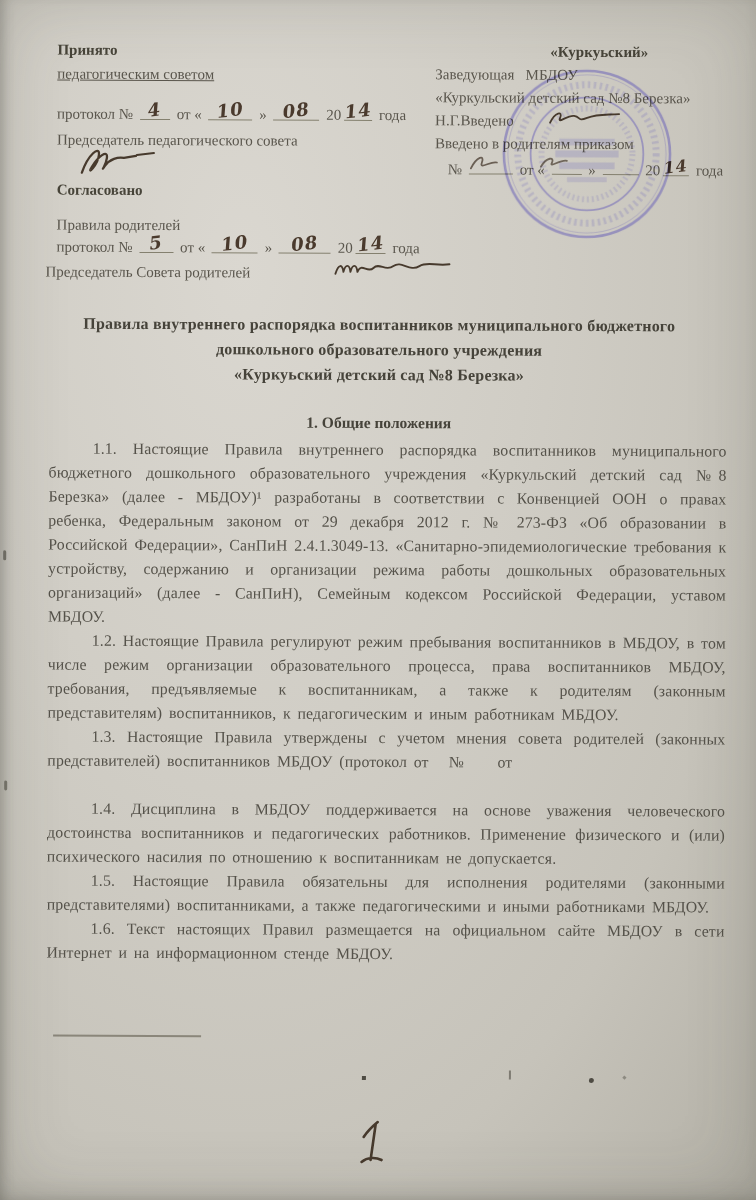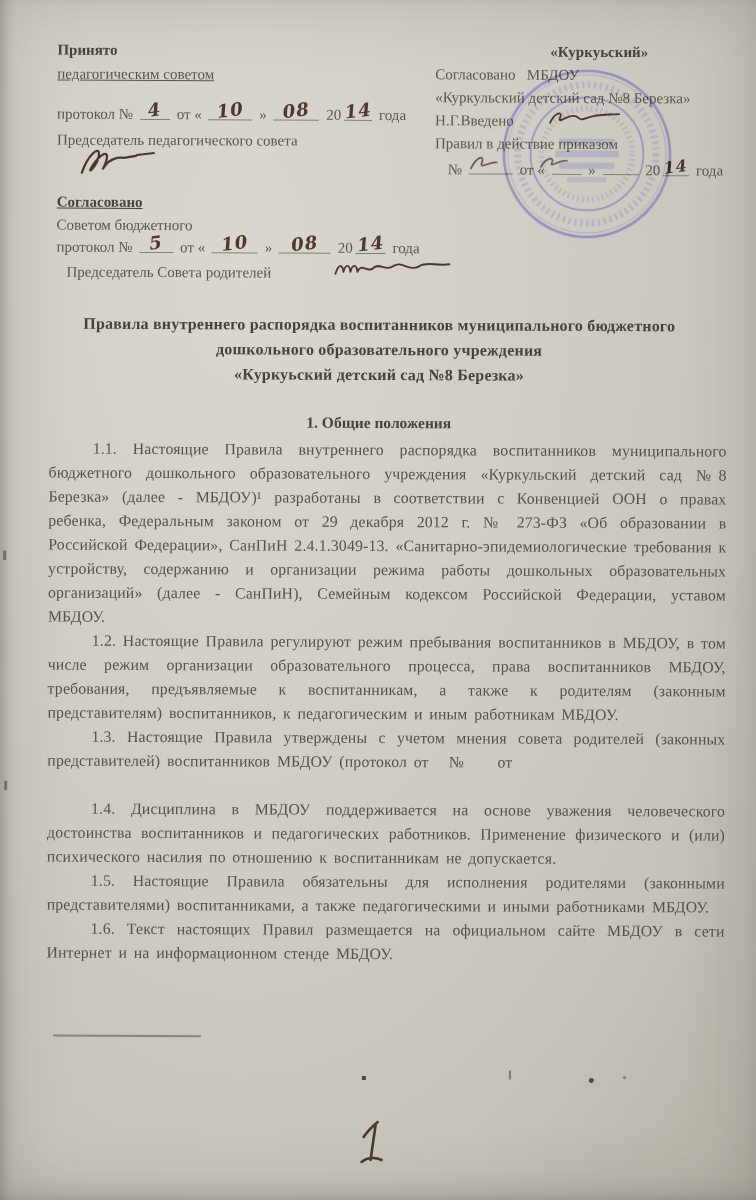--- a/index.html
+++ b/index.html
@@ -69,27 +69,27 @@
     </div>
 
     <div class="abs t" style="left:55px;top:130px;">Председатель педагогического совета</div>
 
     <svg class="abs sig" style="left:72px;top:142px;" width="90" height="42" viewBox="0 0 90 42">
       <path d="M8 32 C14 14, 26 4, 25 14 C24 24, 12 36, 18 26 C24 16, 34 8, 33 17 C32 25, 26 32, 31 25 C36 18, 44 16, 50 17 L62 15" stroke-width="2.3"></path>
       <path d="M63 14 L80 12" stroke-width="2"></path>
     </svg>
 
     <div class="abs t b" style="left:548px;top:40px;">«Куркуьский»</div>
-    <div class="abs t pre" style="left:433px;top:63px;">Согласовано   МБДОУ</div>
+    <div class="abs t pre" style="left:433px;top:63px;">Заведующая   МБДОУ</div>
     <div class="abs t" style="left:433px;top:86px;">«Куркульский детский сад №8 Березка»</div>
     <div class="abs t" style="left:433px;top:109px;">Н.Г.Введено</div>
     <svg class="abs sig" style="left:545px;top:106px;" width="80" height="24" viewBox="0 0 80 24">
       <path d="M3 16 C8 5, 16 4, 13 11 C10 18, 20 8, 27 9 C34 10, 30 15, 40 11 C50 7, 58 8, 72 7" stroke-width="1.8"></path>
     </svg>
-    <div class="abs t" style="left:433px;top:132px;">Правил в действие приказом</div>
+    <div class="abs t" style="left:433px;top:132px;">Введено в родителям приказом</div>
 
     <div class="abs t" style="left:446px;top:157px;">
       <span>№</span>
       <span class="cell" style="width:44px;"></span>
       <span>от «</span>
       <span class="cell" style="width:30px;"></span>
       <span>»</span>
       <span class="cell" style="width:36px;"></span>
       <span>20</span><span class="cell" style="width:26px;"><span class="hw small">14</span></span>
       <span>года</span>
@@ -104,35 +104,35 @@
         <circle cx="90" cy="90" r="84" stroke-width="2.6" opacity=".85"></circle>
         <circle cx="90" cy="90" r="80" stroke-width="1" opacity=".45"></circle>
         <circle cx="90" cy="90" r="70" stroke-width="7" stroke-dasharray="2.5 3.5" opacity=".35"></circle>
         <circle cx="90" cy="90" r="57" stroke-width="1.8" opacity=".8"></circle>
         <circle cx="90" cy="90" r="46" stroke-width="6" stroke-dasharray="2 3" opacity=".3"></circle>
         <path d="M62 78 H118 M58 90 H122 M62 102 H118" stroke-width="7" opacity=".35"></path>
         <path d="M70 116 H110" stroke-width="5" opacity=".3"></path>
       </g>
     </svg>
 
-    <div class="abs t b" style="left:55px;top:192px;text-decoration:underline;">Согласовано</div>
-    <div class="abs t" style="left:55px;top:215px;">Советом бюджетного</div>
+    <div class="abs t b" style="left:55px;top:180px;">Согласовано</div>
+    <div class="abs t" style="left:55px;top:215px;">Правила родителей</div>
 
     <div class="abs t" style="left:55px;top:237px;">
       <span>протокол №</span>
       <span class="cell" style="width:34px;"><span class="hw">5</span></span>
       <span>от «</span>
       <span class="cell" style="width:46px;"><span class="hw">10</span></span>
       <span>»</span>
       <span class="cell" style="width:52px;"><span class="hw">08</span></span>
       <span>20</span><span class="cell" style="width:30px;"><span class="hw">14</span></span>
       <span>года</span>
     </div>
 
-    <div class="abs t" style="left:65px;top:262px;">Председатель Совета родителей</div>
+    <div class="abs t" style="left:44px;top:262px;">Председатель Совета родителей</div>
     <svg class="abs sig" style="left:330px;top:256px;" width="130" height="28" viewBox="0 0 130 28">
       <path d="M4 18 C7 8,11 8,12 16 C14 8,18 8,19 16 C21 8,25 8,26 16 C30 6,36 18,42 12 C48 6,54 16,62 10 C70 4,78 16,88 10 C96 5,104 10,118 8" stroke-width="1.9"></path>
     </svg>
 
     <div class="abs doc-title" style="left:0;top:312px;">Правила внутреннего распорядка воспитанников муниципального бюджетного</div>
     <div class="abs doc-title" style="left:0;top:337px;">дошкольного образовательного учреждения</div>
     <div class="abs doc-title" style="left:0;top:362px;">«Куркуьский детский сад №8 Березка»</div>
 
     <div class="abs sec-head" style="left:0;top:414px;">1. Общие положения</div>
 

